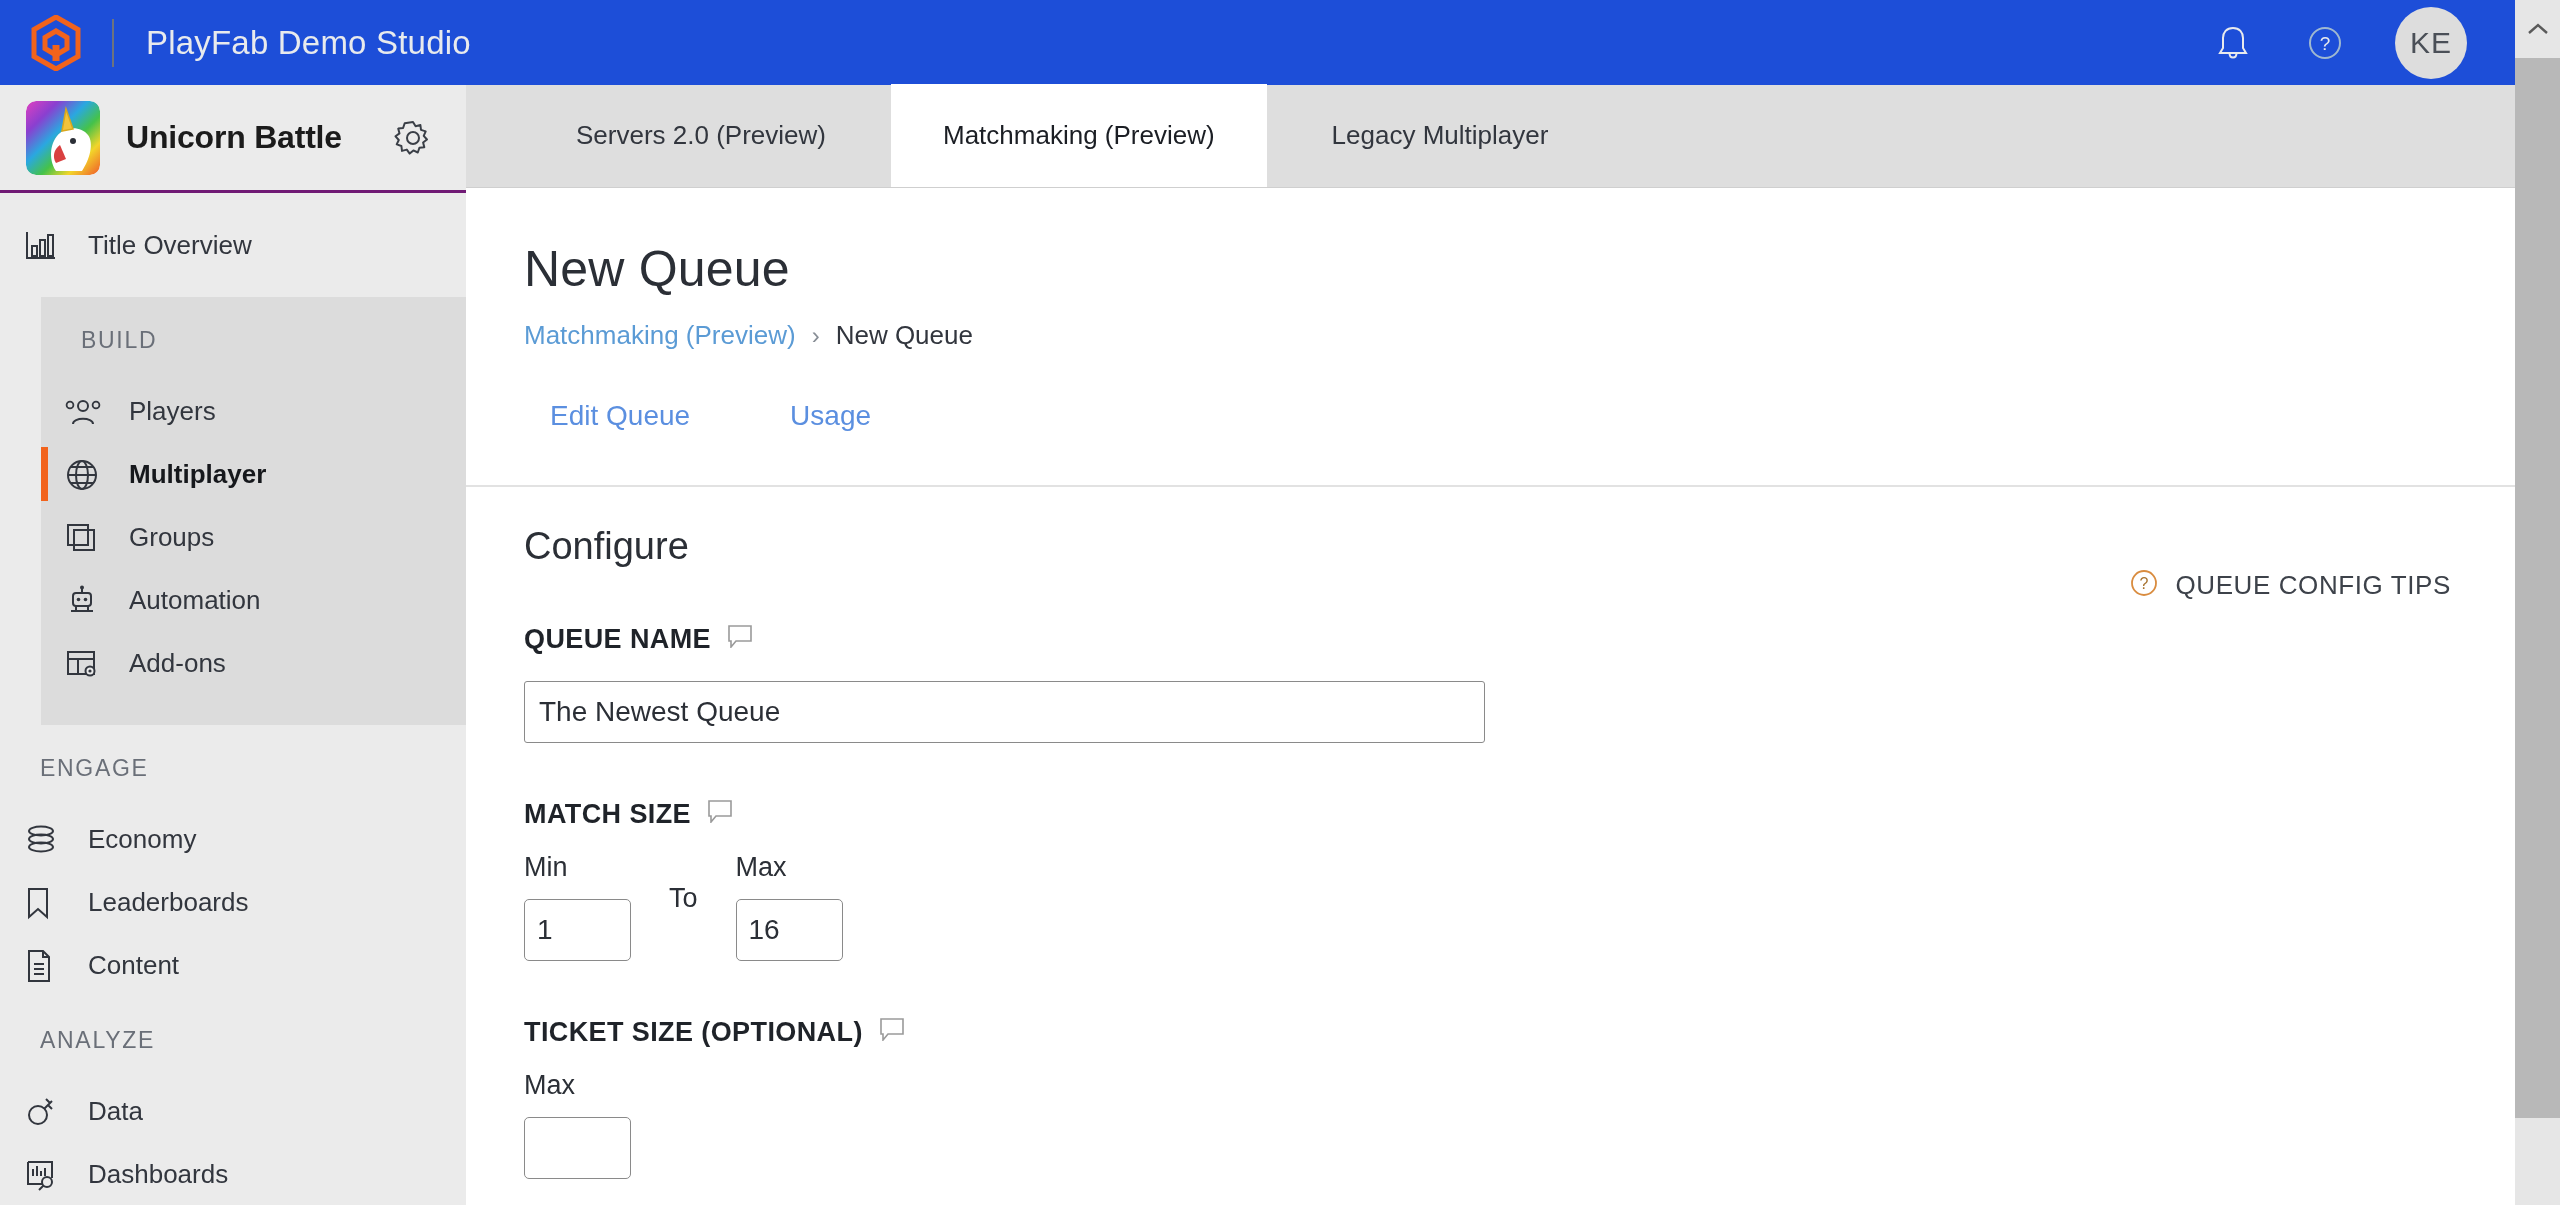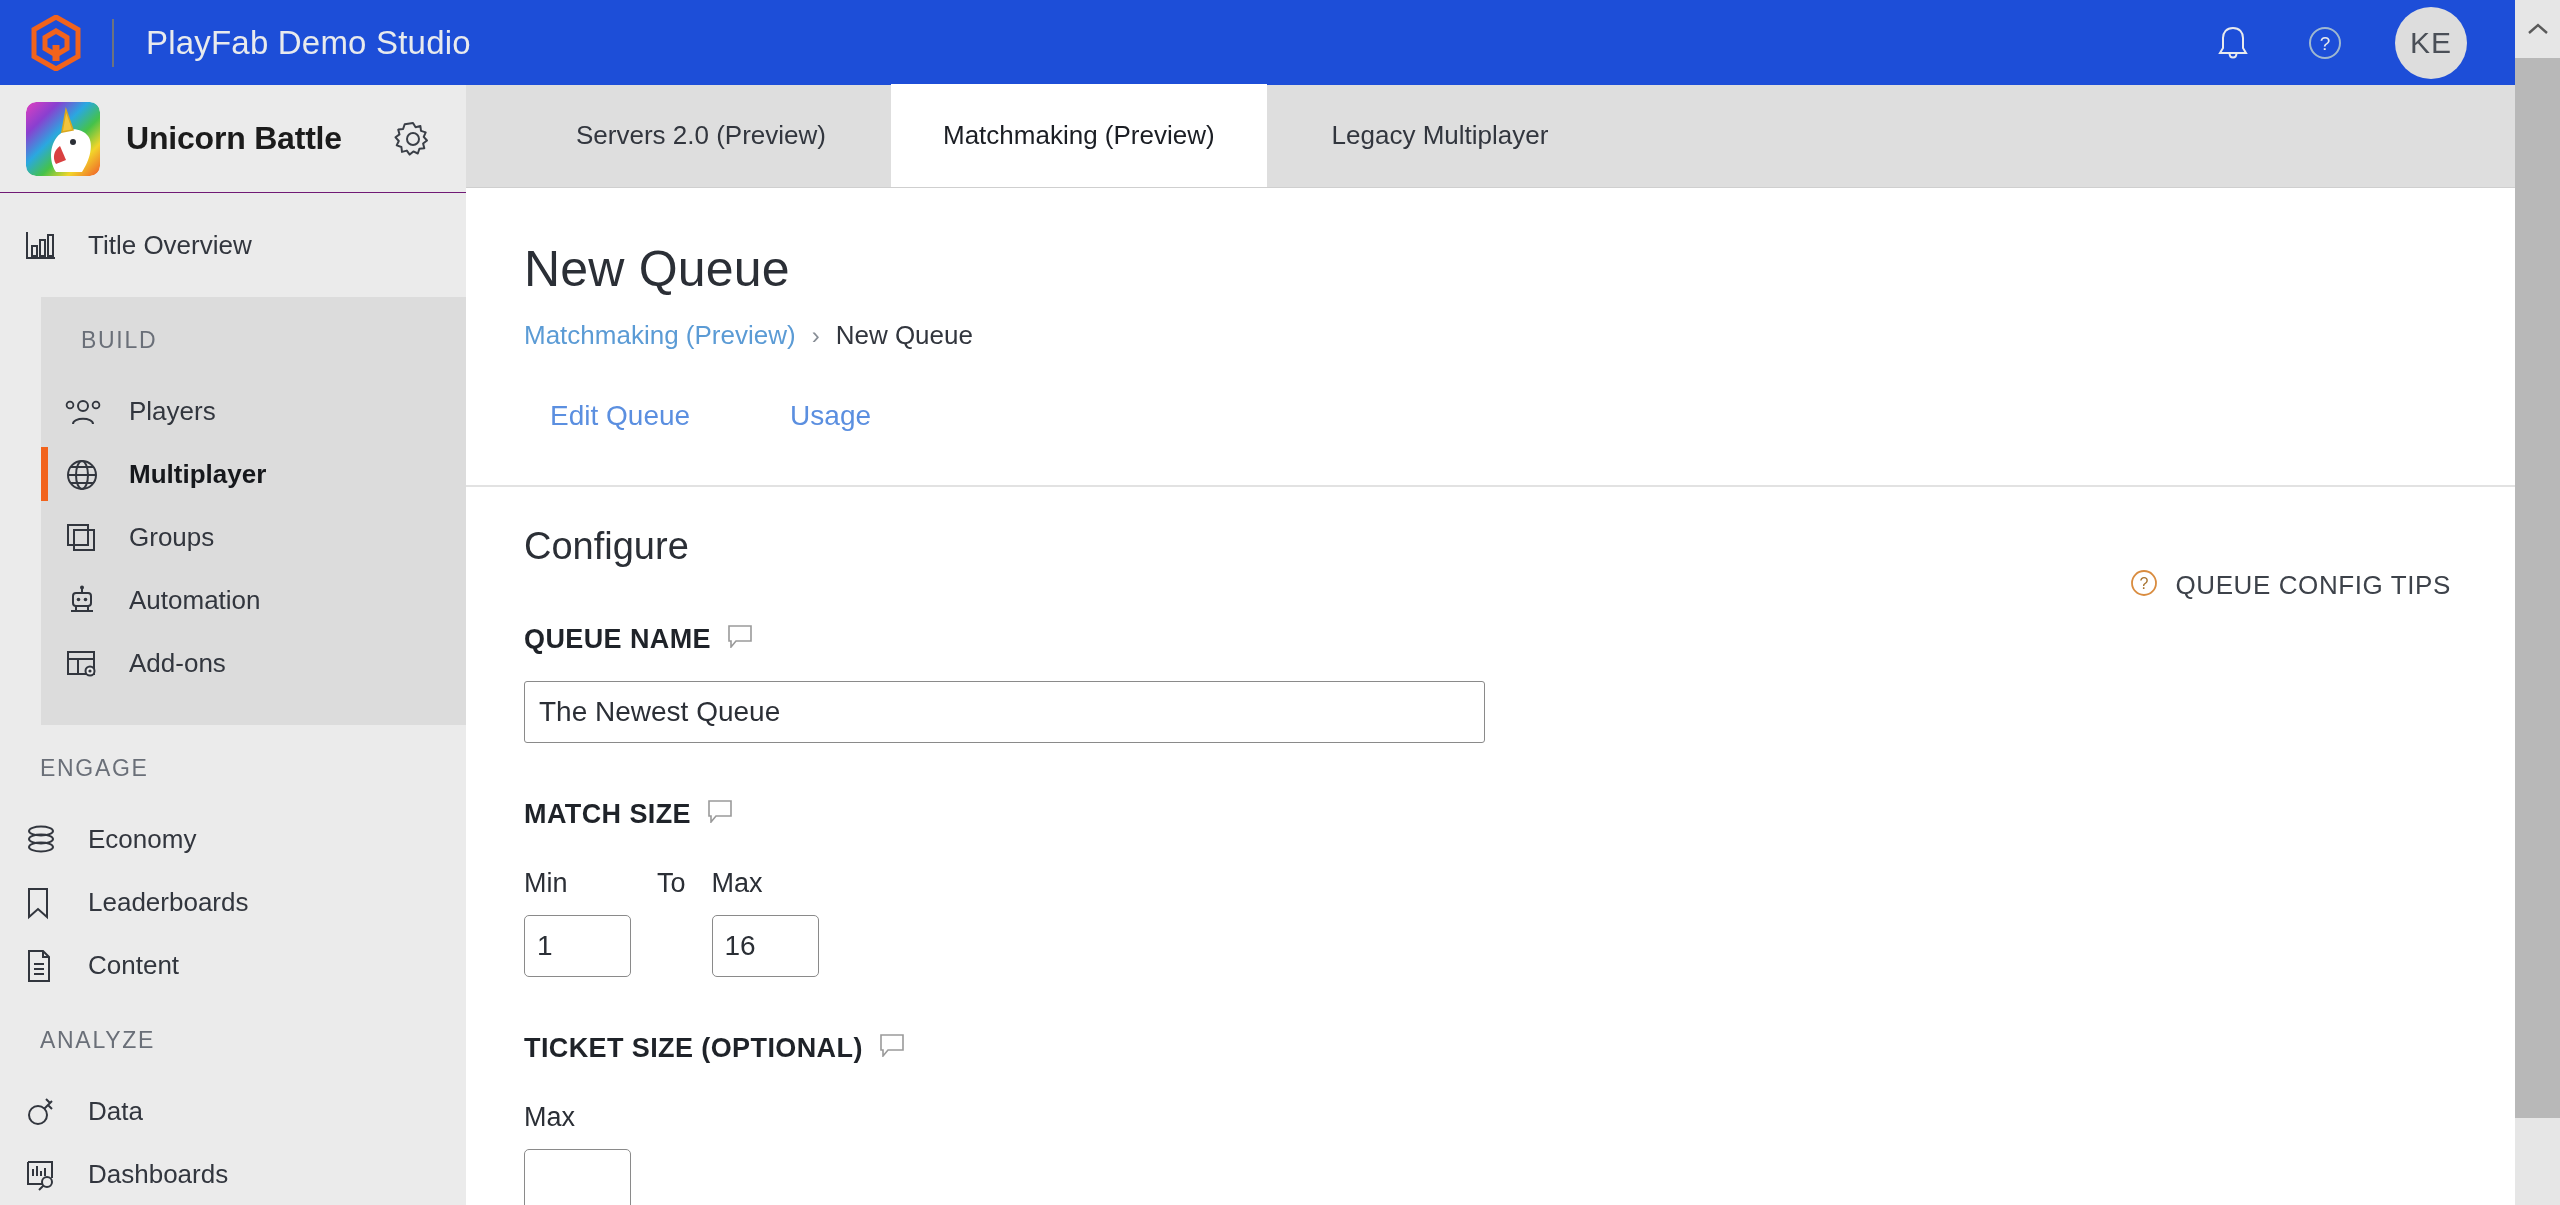--- a/index.html
+++ b/index.html
@@ -37,21 +37,21 @@
   }
 
   
   .sidebar {
     position: absolute; top: 85px; left: 0;
     width: 466px; height: 1120px;
     background: #ebebeb;
   }
   .sb-header {
     height: 108px; display: flex; align-items: center; padding: 0 0 0 26px;
-    border-bottom: 1px solid #701a75;
+    border-bottom: 3px solid #701a75;
   }
   .title-thumb {
     width: 74px; height: 74px; border-radius: 10px; overflow: hidden;
     flex-shrink: 0; position: relative;
   }
   .sb-title-name {
     font-size: 32px; font-weight: 700; color: #1b1b1b; margin-left: 26px;
     letter-spacing: -.2px;
   }
   .gear-btn { margin-left: auto; margin-right: 34px; cursor: pointer; display: flex; }
@@ -116,21 +116,21 @@
   .field-label {
     display: flex; align-items: flex-start; gap: 16px;
     font-size: 27px; font-weight: 700; color: #1f2329; letter-spacing: .4px;
   }
   .text-input {
     margin-top: 26px; width: 961px; height: 62px;
     border: 1px solid #8a8a8a; border-radius: 3px;
     font-size: 28px; color: #2b2f36; padding: 0 14px;
     font-family: "Liberation Sans", sans-serif; background: #fff;
   }
-  .minmax { display: flex; align-items: flex-start; margin-top: 38px; gap: 0; }
+  .minmax { display: flex; align-items: center; margin-top: 22px; gap: 12px; }
   .mm-col { display: flex; flex-direction: column; }
   .mm-label { font-size: 27px; color: #2b2f36; margin-bottom: 16px; }
   .num-input {
     width: 107px; height: 62px; border: 1px solid #8a8a8a; border-radius: 5px;
     font-size: 28px; color: #2b2f36; padding: 0 12px;
     font-family: "Liberation Sans", sans-serif; background: #fff;
   }
   .to-word { font-size: 27px; color: #2b2f36; margin: 0 26px 16px 26px; }
 
   

